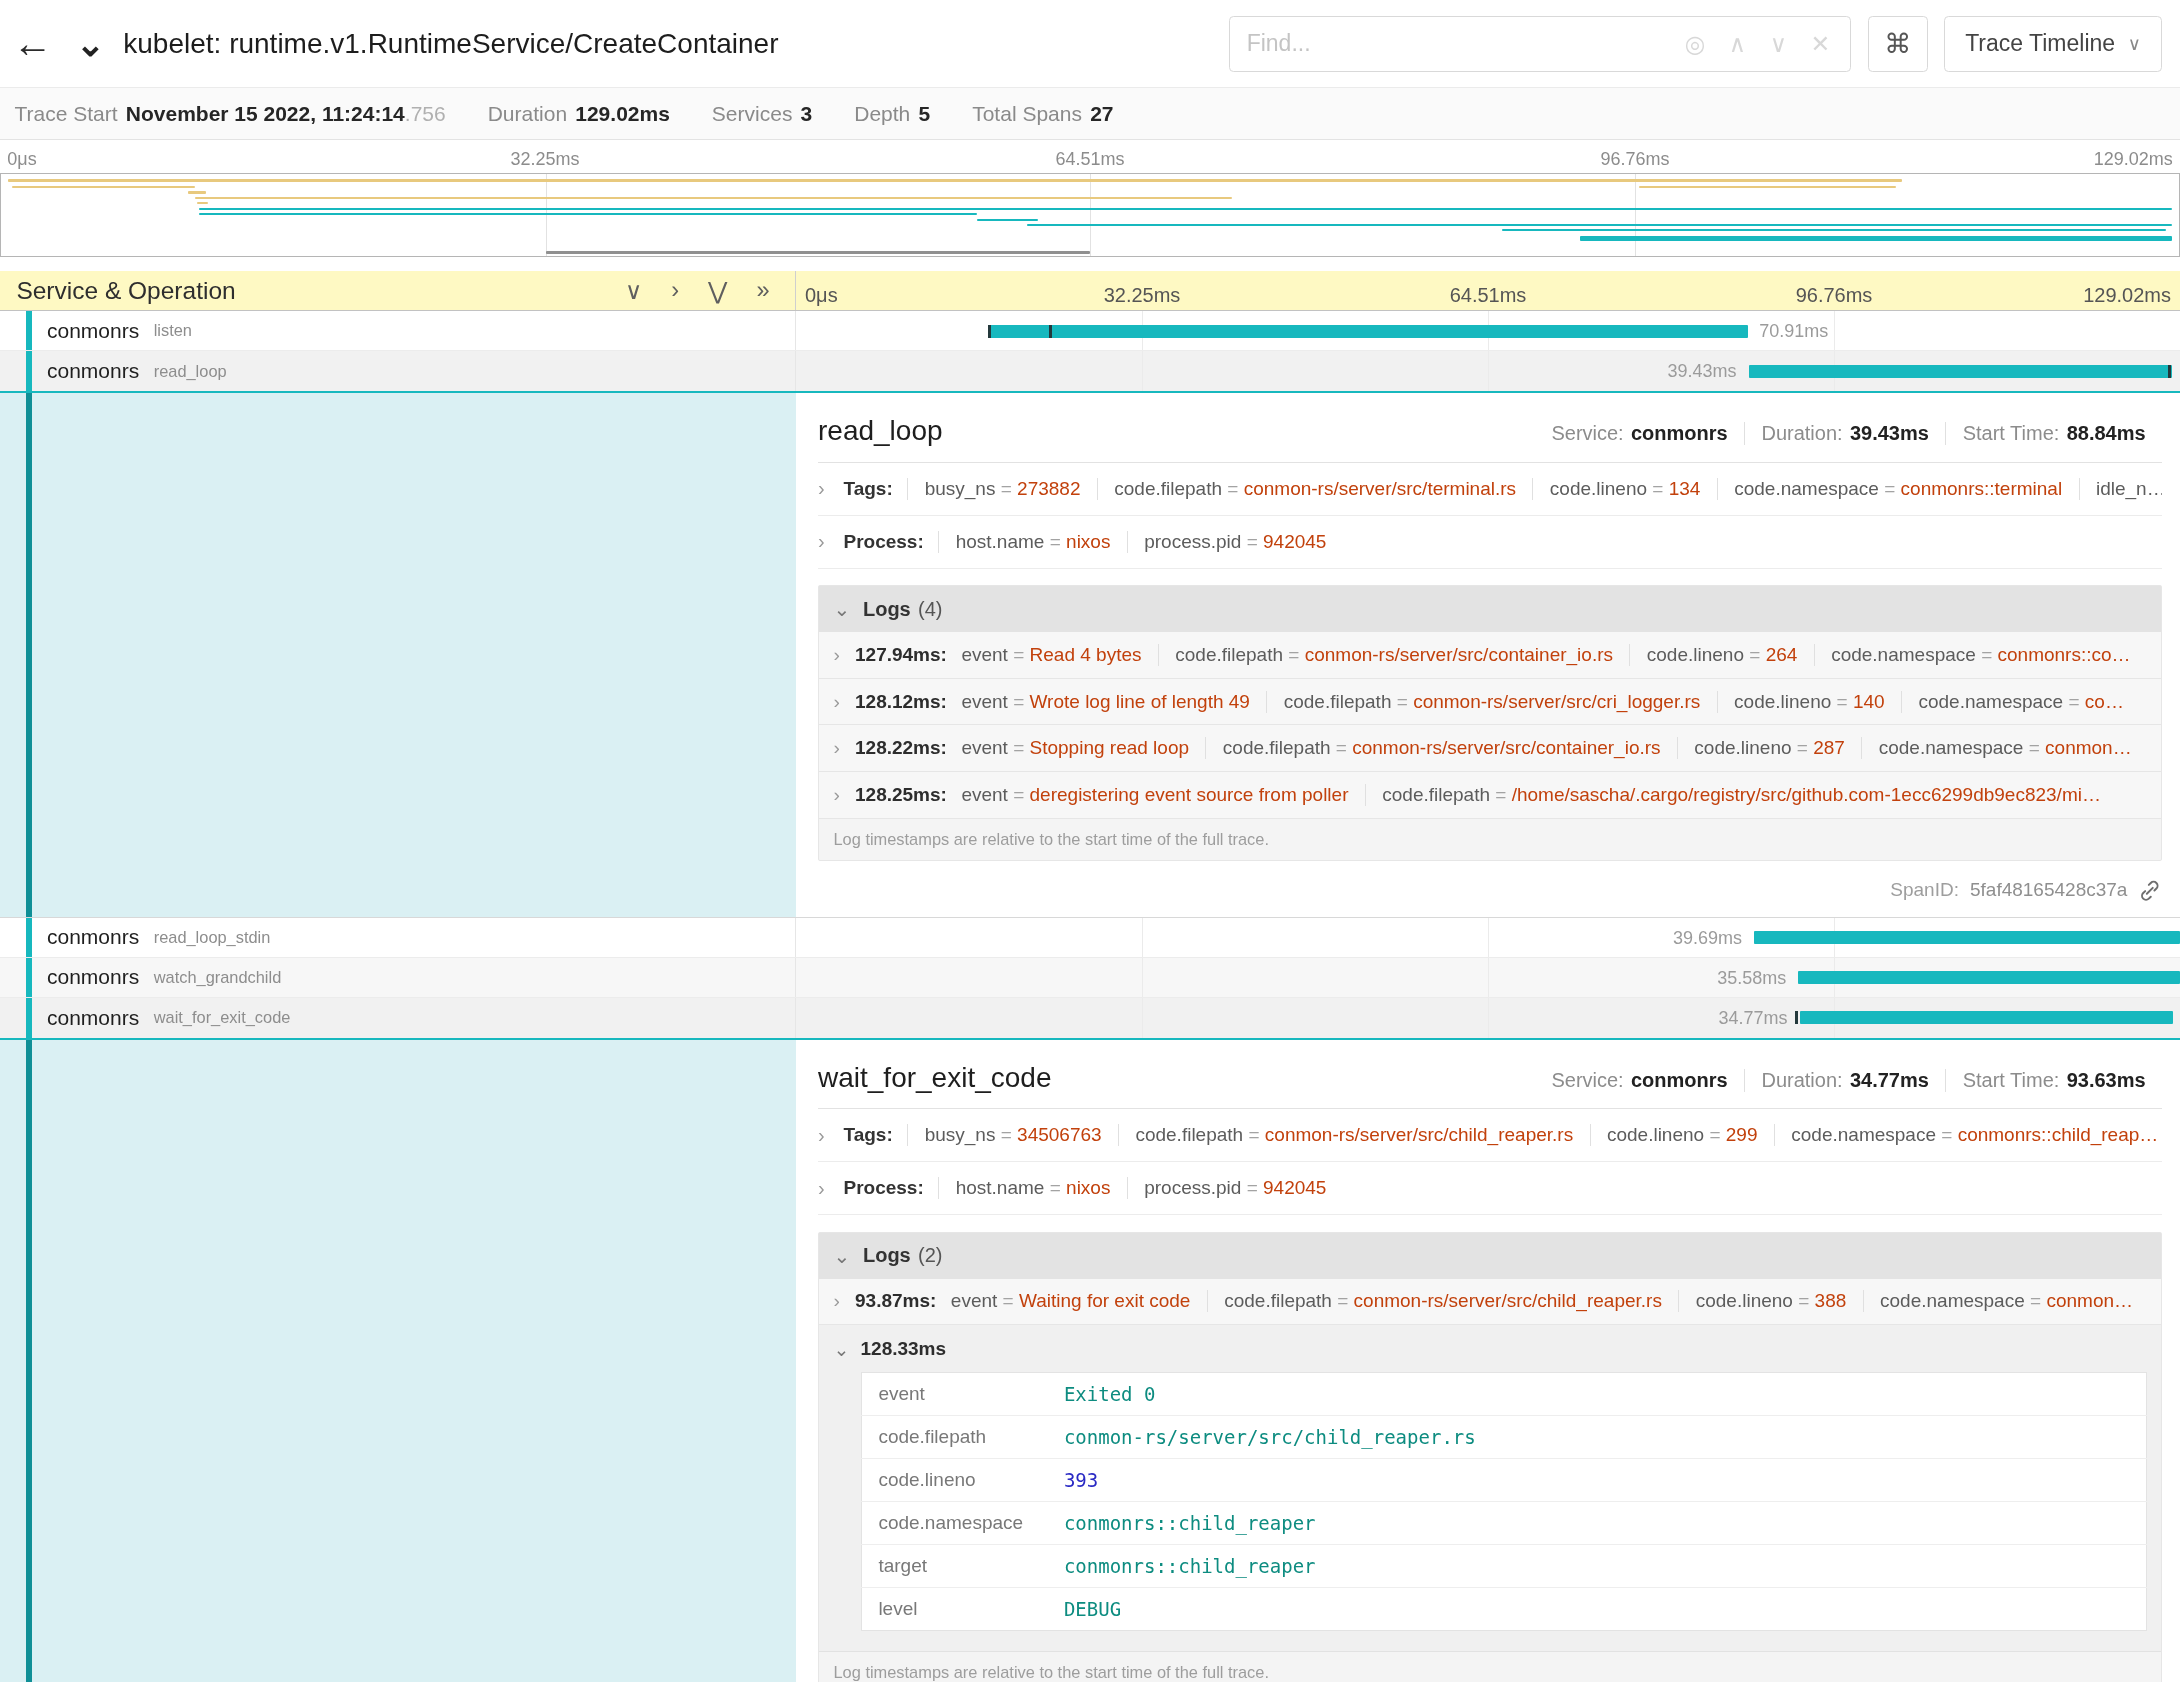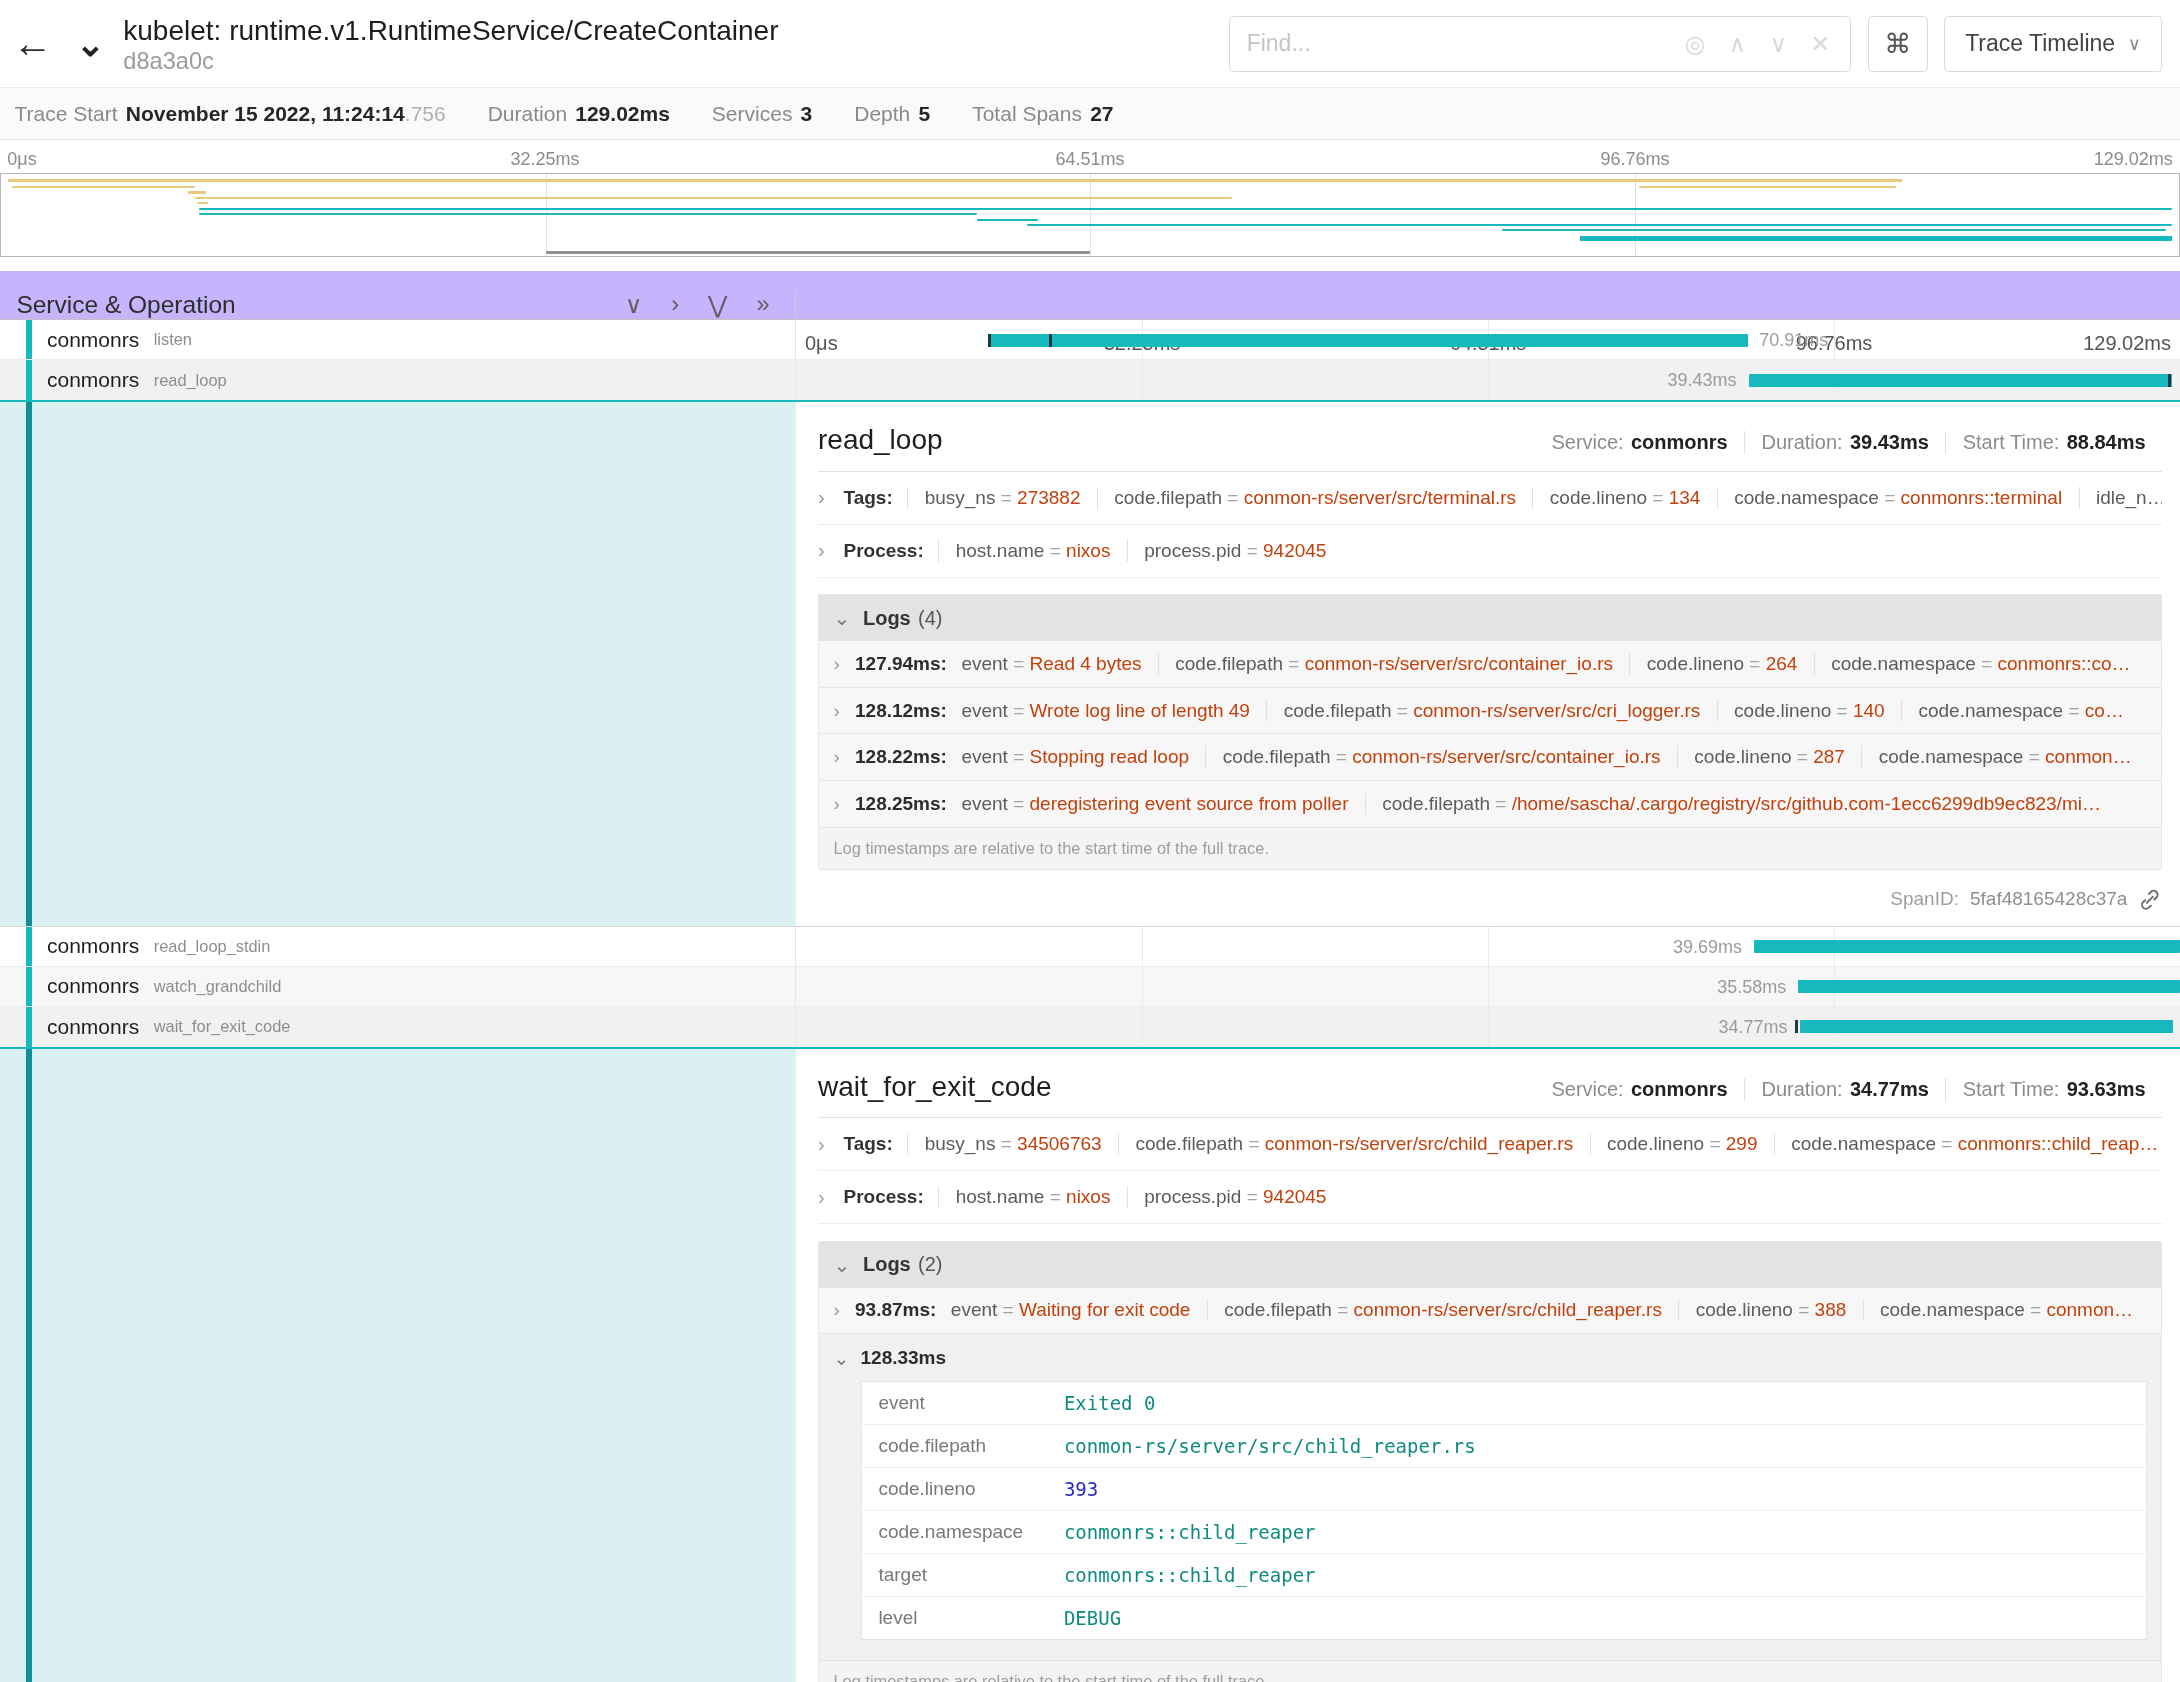--- a/index.html
+++ b/index.html
@@ -40,21 +40,21 @@
   .mm-tick.p100 { right:7.3px; }
   .mm-canvas { position:relative; height:84px; border:0.9px solid #b5b5b5; background:#fff; }
   .mm-grid { position:absolute; top:0; bottom:0; width:0.9px; background:#e2e2e2; }
   .mm-line { position:absolute; height:2.7px; border-radius:0.9px; }
   .mm-line.tan { background:var(--tan); }
   .mm-line.teal { background:var(--teal); }
   .mm-line.thick { height:5.5px; }
   .mm-line.gray { background:#909090; }
 
   
-  .tl-header { display:flex; height:49px; background:#c4b5fd; border-bottom:1.8px solid #c2c2c2;align-items:flex-end; }
+  .tl-header { display:flex; height:40px; background:#fef9c3; border-bottom:1.8px solid #c2c2c2; }
   .tl-header-left { width:796px; display:flex; align-items:center; padding:0 25.5px 0 16.4px; border-right:0.9px solid #cfcfcf; }
   .tl-header-left .label { font-size:24.5px; color:#2e2e2e; }
   .tree-icons { margin-left:auto; display:flex; gap:29px; font-size:23.6px; color:#5f5f5f; }
   .tree-icons span { cursor:pointer; }
   .tl-header-right { flex:1; position:relative; font-size:20px; color:#555; }
   .tl-tick { position:absolute; top:12.7px; }
   .tl-tick.p0 { left:9px; } .tl-tick.p25 { left:25%; transform:translateX(-50%); }
   .tl-tick.p50 { left:50%; transform:translateX(-50%); } .tl-tick.p75 { left:75%; transform:translateX(-50%); }
   .tl-tick.p100 { right:9px; }
 
@@ -124,21 +124,20 @@
 </head>
 <body>
 
 <div class="app" style="--teal: #17B8BE; --tan: #E8C97E; --str: #0D8C80; --num: #2929C4;">
 
   <header class="topbar">
     <button class="back-btn"><span>←</span></button>
     <button class="collapse-btn"><span>⌄</span></button>
     <div class="title-block">
       <h1>kubelet: runtime.v1.RuntimeService/CreateContainer</h1>
-      <div class="trace-id">d8a3a0c</div>
     </div>
     <div class="topbar-right">
       <div class="find-group">
         <input type="text" placeholder="Find..." style="">
         <span class="find-icons">
           <span>◎</span>
           <span>∧</span>
           <span>∨</span>
           <span>✕</span>
         </span>

